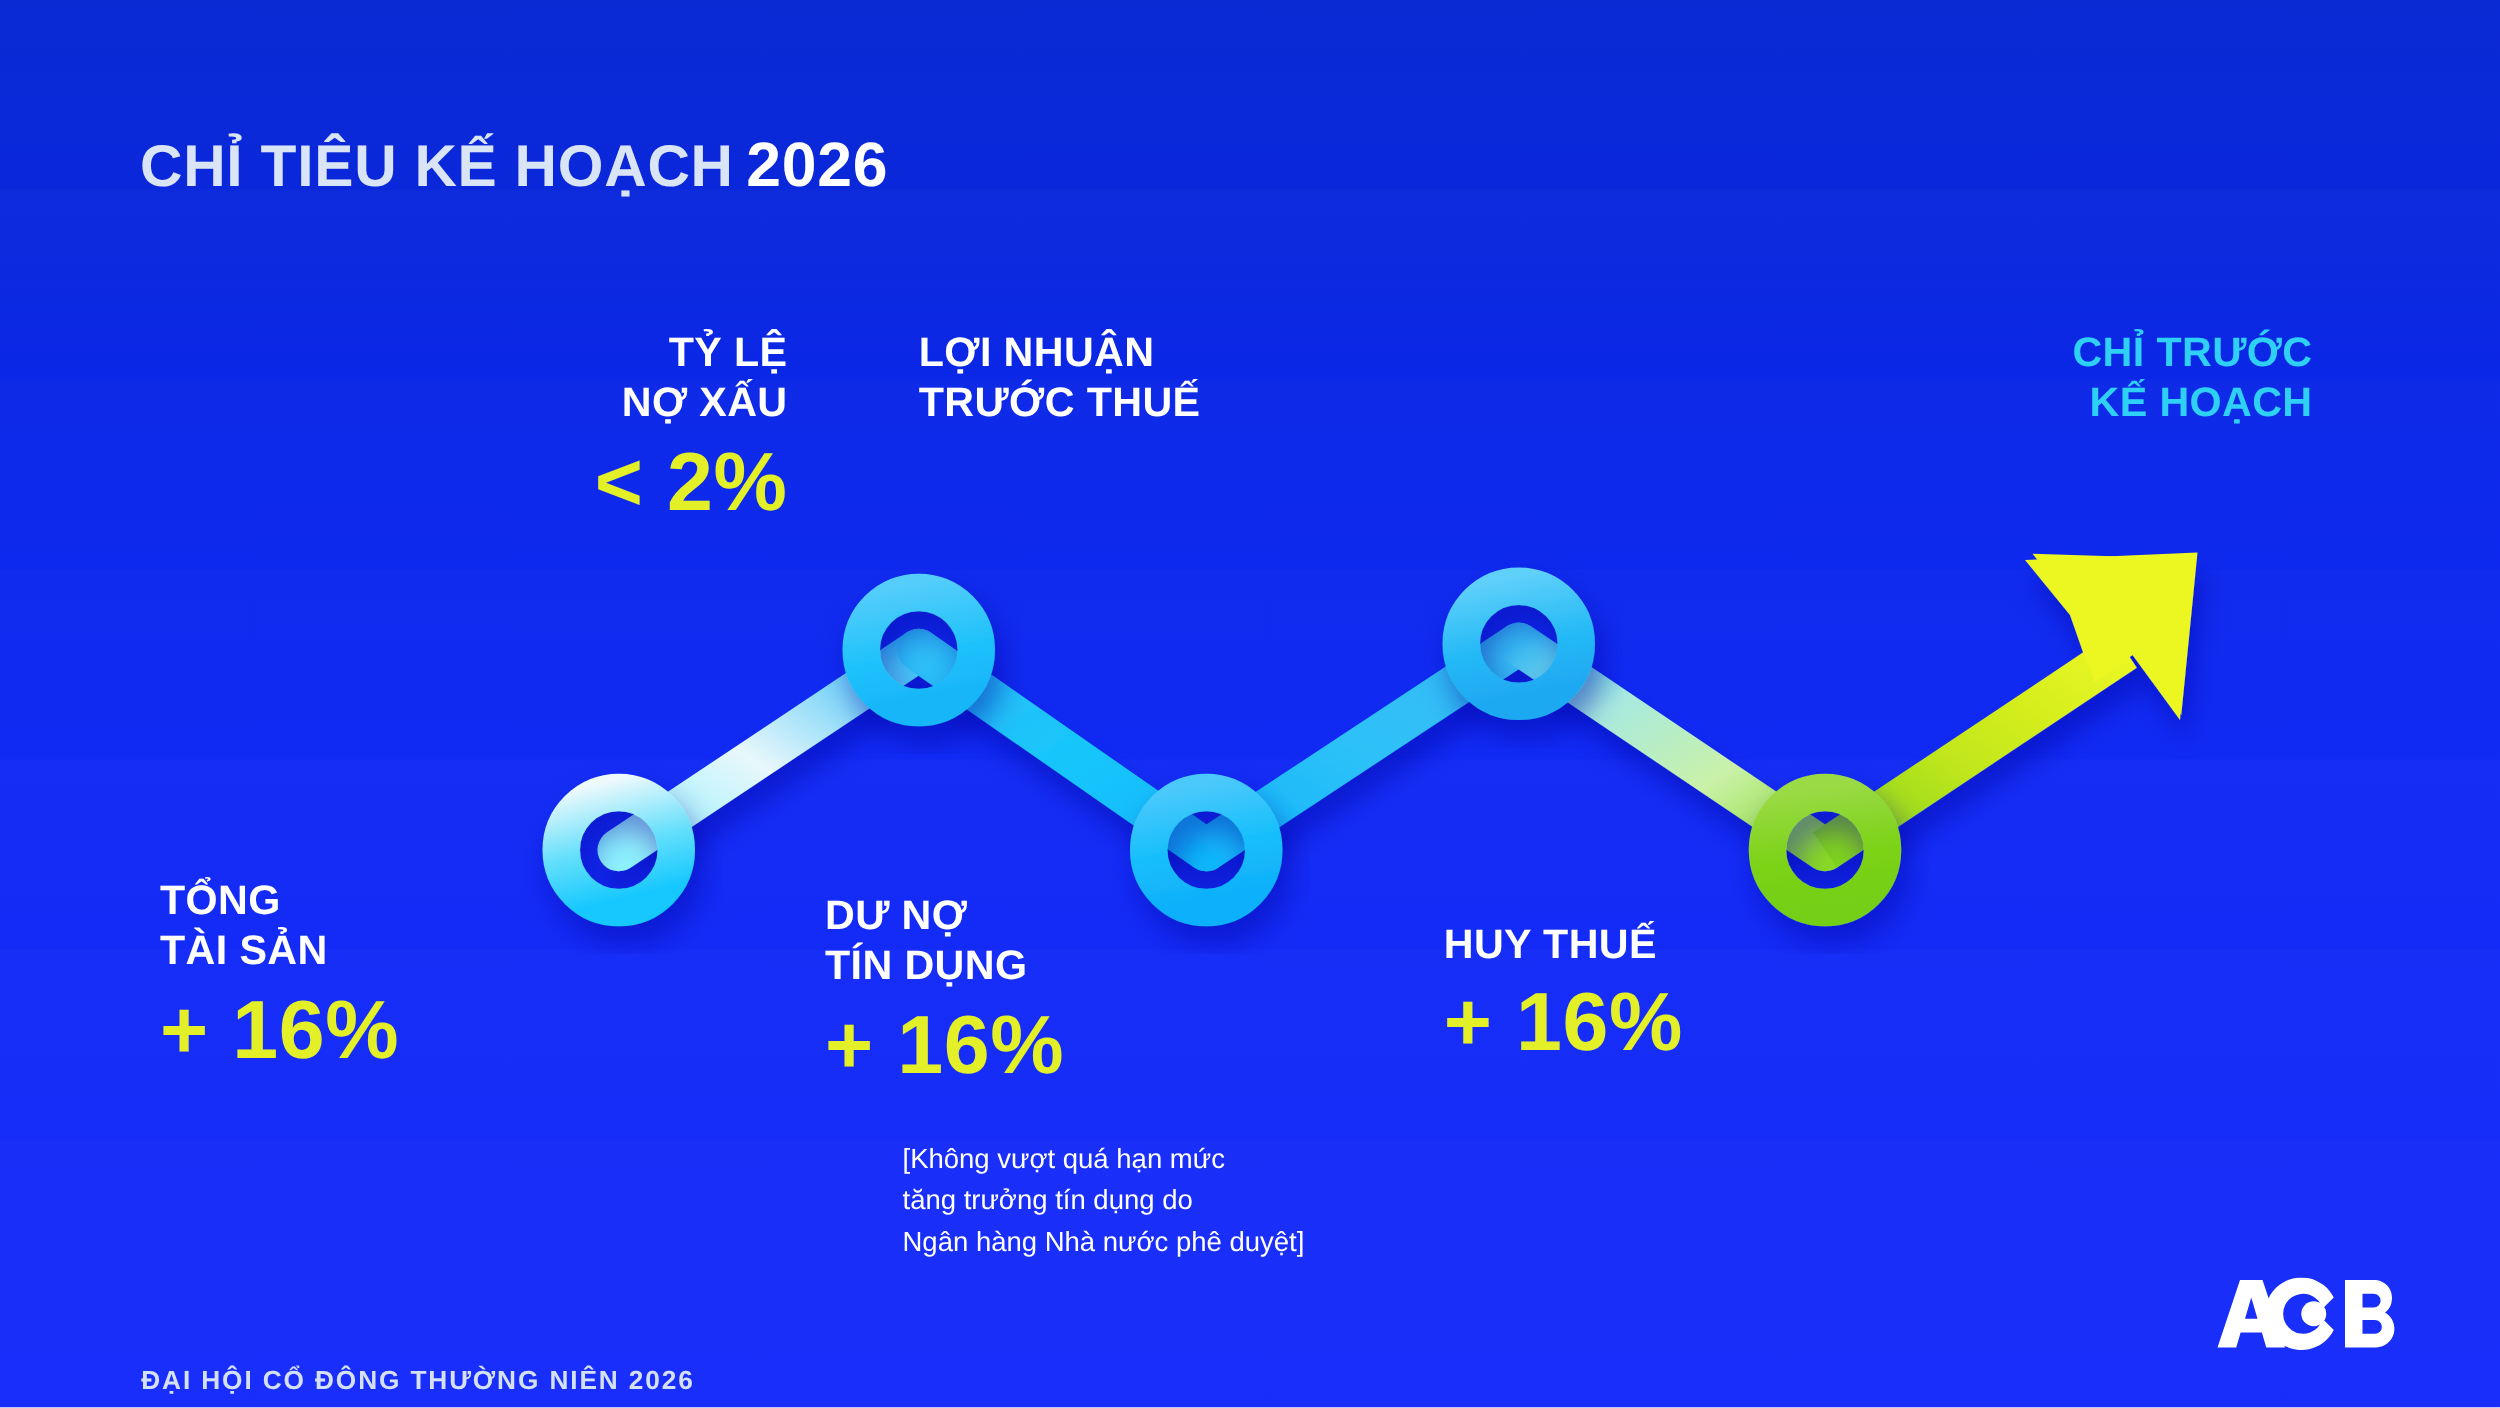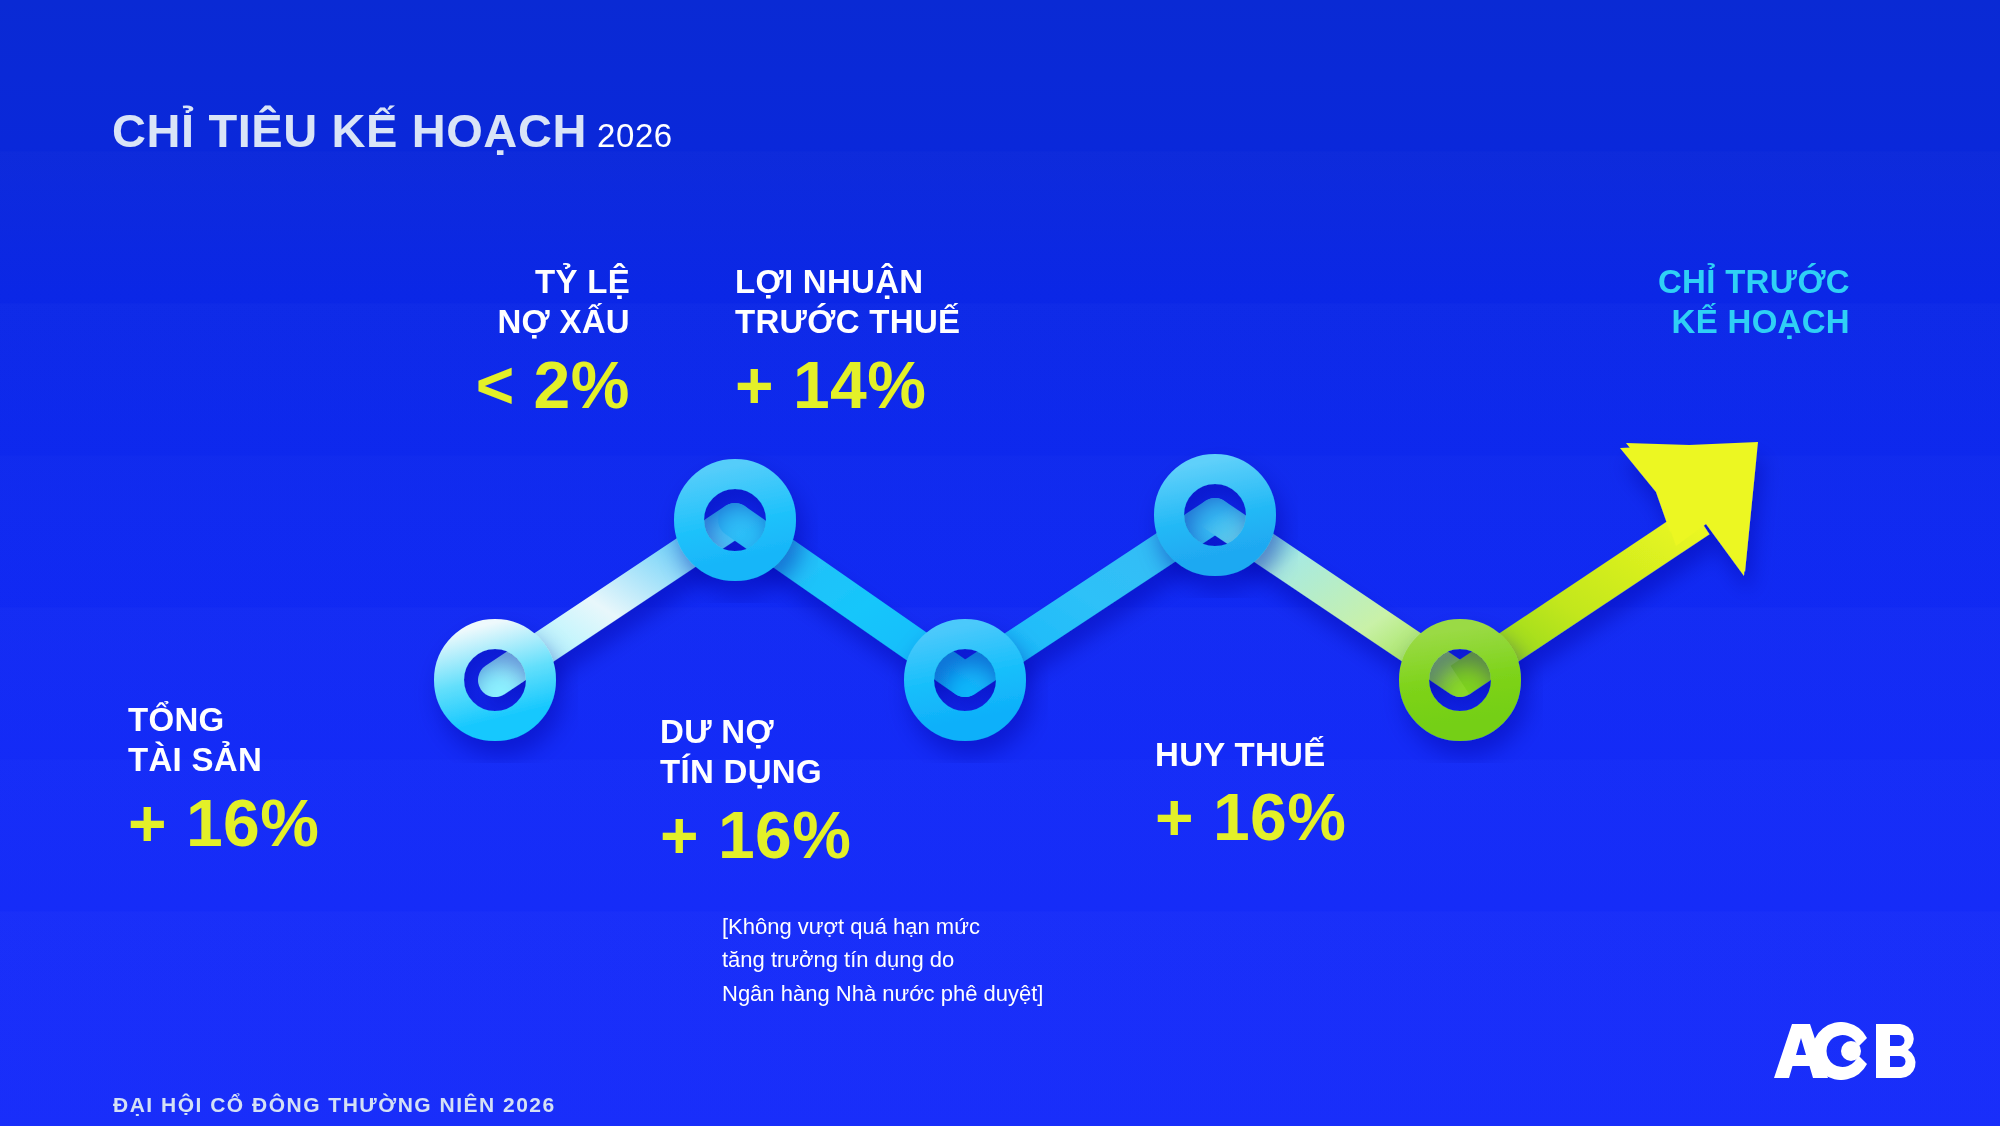--- a/index.html
+++ b/index.html
@@ -54,23 +54,23 @@
   #title {
     left:112px; top:103px;
     font-size:47px;
     font-weight:bold;
     letter-spacing:0.6px;
     color:#d9e4f7;
     white-space:nowrap;
   }
   #title .year {
     color:#ffffff;
-    font-weight:normal;
+    font-weight:bold;
     margin-left:10px;
-    font-size:33px;
+    font-size:50px;
   }
 
   
   #chart-svg {
     position:absolute;
     left:0; top:0;
     width:2000px; height:1126px;
     z-index:2;
   }
 
@@ -231,21 +231,20 @@
 
   <div class="metric right-al" id="m-npl">
     <div class="mlabel">TỶ LỆ
 NỢ XẤU</div>
     <div class="mvalue">&lt; 2%</div>
   </div>
 
   <div class="metric" id="m-profit">
     <div class="mlabel">LỢI NHUẬN
 TRƯỚC THUẾ</div>
-    <div class="mvalue">+ 14%</div>
   </div>
 
   <div class="metric right-al" id="m-target">
     <div class="mlabel">CHỈ TRƯỚC
 KẾ HOẠCH</div>
   </div>
 
   <div class="metric" id="m-assets">
     <div class="mlabel">TỔNG
 TÀI SẢN</div>

